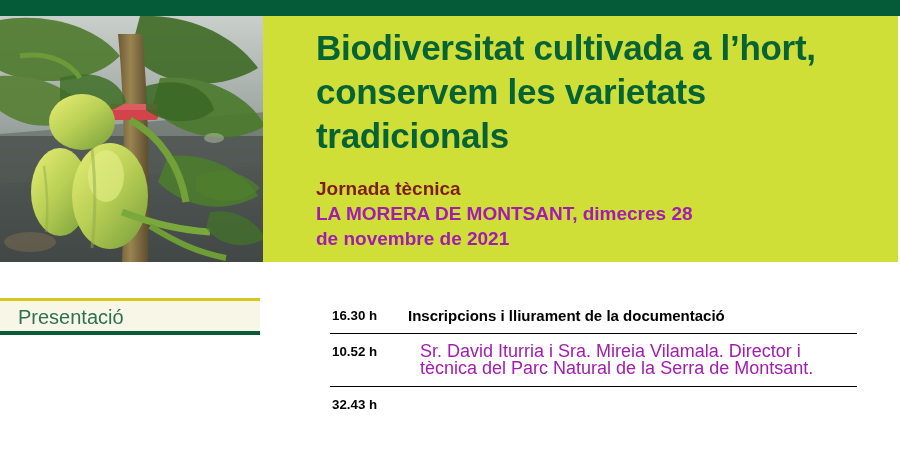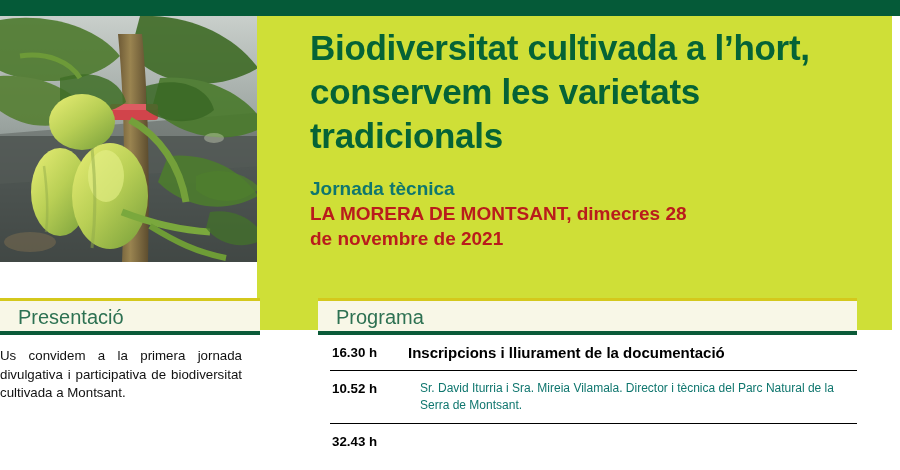--- a/index.html
+++ b/index.html
@@ -34,23 +34,23 @@
     left: 0; top: 16px;
     width: 265px;
     height: 246px;
     overflow: hidden;
     background: #7a8b7e;
   }
   #banner-photo svg { display: block; }
 
   #banner-green {
     position: absolute;
-    left: 257px; top: 16px;
+    left: 263px; top: 16px;
     width: 635px;
-    height: 314px;
+    height: 246px;
     background: #cfdf37;
   }
 
   #banner-title {
     position: absolute;
     left: 53px;
     top: 10px;
     width: 560px;
     color: #056336;
     font-size: 35px;
@@ -60,22 +60,22 @@
   }
   #banner-subtitle {
     position: absolute;
     left: 53px;
     top: 160px;
     width: 570px;
     font-size: 19px;
     line-height: 25px;
     font-weight: bold;
   }
-  .sub-white { color: #0f766e; display: block; }
-  .sub-green { color: #b91c1c; display: block; }
+  .sub-white { color: #7f1d1d; display: block; }
+  .sub-green { color: #a21caf; display: block; }
 
   
   #col-left {
     position: absolute;
     left: -18px;
     top: 298px;
     width: 278px;
   }
   #col-right {
     position: absolute;
@@ -136,23 +136,23 @@
     flex: 1 1 auto;
     padding-left: 8px;
   }
   .prog-title {
     font-size: 15px;
     font-weight: bold;
     color: #000000;
     line-height: 17px;
   }
   .prog-speaker {
-    font-size: 12px;
+    font-size: 18px;
     font-weight: normal;
-    color: #0f766e;
+    color: #a21caf;
     line-height: 17px;
     padding-left: 12px;
   }
   .prog-row.last {
     border-bottom: none;
   }
 </style>
 </head>
 <body>
 
@@ -223,28 +223,24 @@
       <span class="sub-green">de novembre de 2021</span>
     </div>
   </div>
 </div>
 
 <div id="col-left">
   <div class="sec-head">
     <div class="sec-head-label">Presentació</div>
   </div>
   <div id="presentacio-body">
-    <p>Us convidem a la primera jornada divulgativa i participativa de biodiversitat cultivada a Montsant.</p>
   </div>
 </div>
 
 <div id="col-right">
-  <div class="sec-head">
-    <div class="sec-head-label">Programa</div>
-  </div>
   <div id="programa-body">
 
     <div class="prog-row">
       <div class="prog-time">16.30 h</div>
       <div class="prog-body">
         <div class="prog-title">Inscripcions i lliurament de la documentació</div>
       </div>
     </div>
 
     <div class="prog-row">

